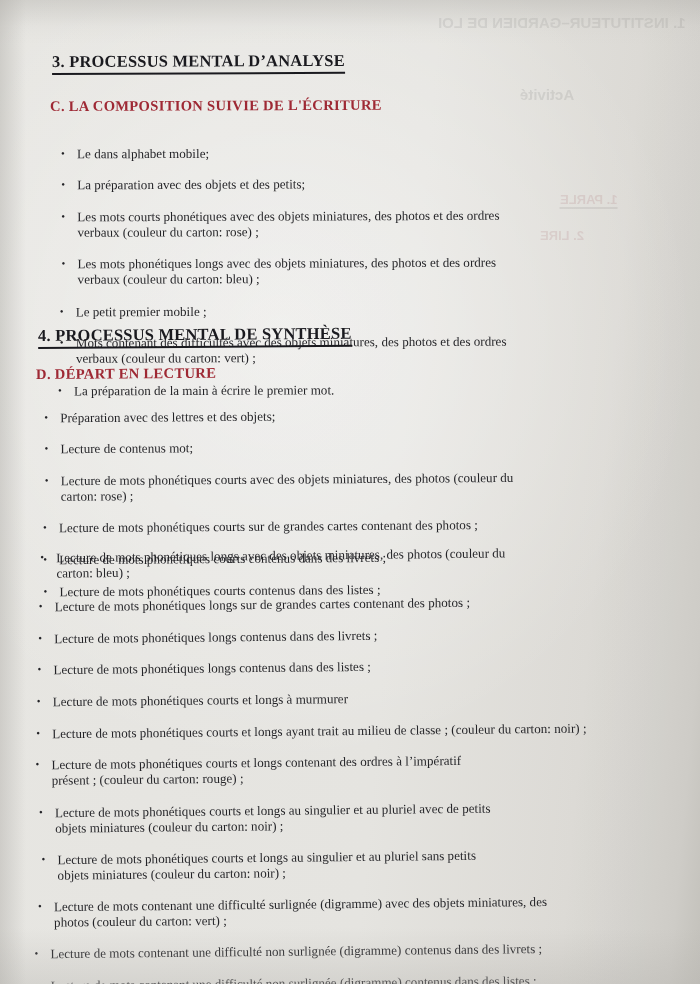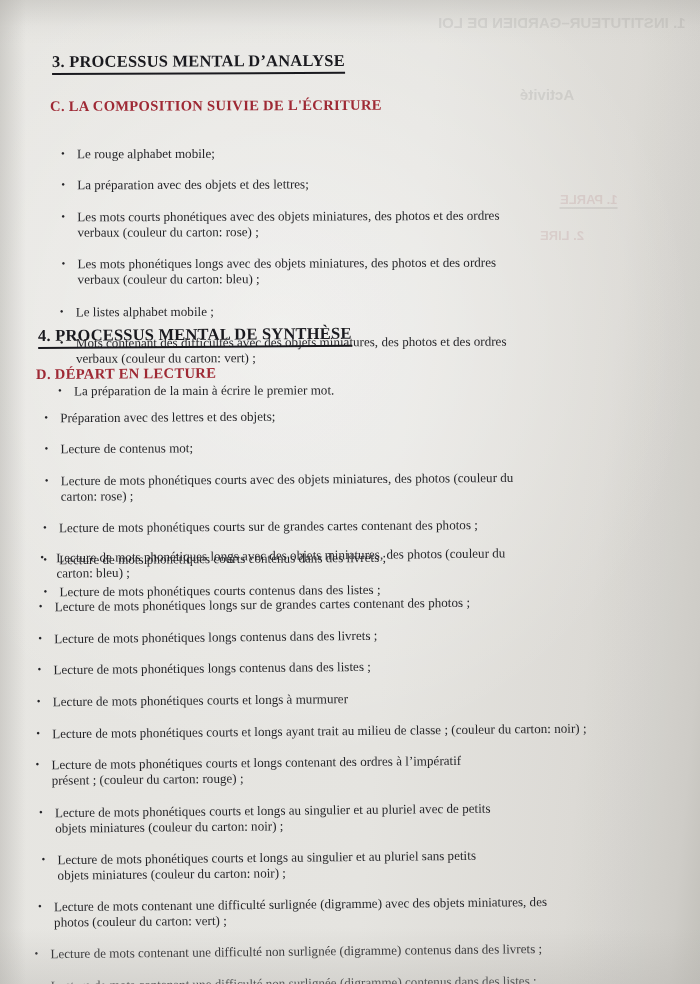--- a/index.html
+++ b/index.html
@@ -134,35 +134,35 @@
   <div class="bleed red" style="left:540px; top:228px; font-size:13px; font-weight:bold;">2. LIRE</div>
 
   <div class="content">
 
     <div class="h-num skew-a" style="left:52px; top:36px;">3. PROCESSUS MENTAL D’ANALYSE</div>
 
     <div class="h-sub skew-a" style="left:50px; top:82px;">C. LA COMPOSITION SUIVIE DE L'ÉCRITURE</div>
 
     <div class="list skew-a" style="left:44px; top:114px; width:520px;">
       <div class="li" style="margin-left:17px;">
-        <span class="dot">•</span><span class="txt">Le rouge alphabet mobile;</span>
-      </div>
-      <div class="li" style="margin-left:17px;">
-        <span class="dot">•</span><span class="txt">La préparation avec des objets et des lettres;</span>
+        <span class="dot">•</span><span class="txt">Le dans alphabet mobile;</span>
+      </div>
+      <div class="li" style="margin-left:17px;">
+        <span class="dot">•</span><span class="txt">La préparation avec des objets et des petits;</span>
       </div>
       <div class="li" style="margin-left:17px;">
         <span class="dot">•</span><span class="txt">Les mots courts phonétiques avec des objets miniatures, des photos et des ordres
 verbaux (couleur du carton: rose) ;</span>
       </div>
       <div class="li" style="margin-left:17px;">
         <span class="dot">•</span><span class="txt">Les mots phonétiques longs avec des objets miniatures, des photos et des ordres
 verbaux (couleur du carton: bleu) ;</span>
       </div>
       <div class="li" style="margin-left:15px;">
-        <span class="dot">•</span><span class="txt">Le listes alphabet mobile ;</span>
+        <span class="dot">•</span><span class="txt">Le petit premier mobile ;</span>
       </div>
       <div class="li" style="margin-left:15px;">
         <span class="dot">•</span><span class="txt">Mots contenant des difficultés avec des objets miniatures, des photos et des ordres
 verbaux (couleur du carton: vert) ;</span>
       </div>
       <div class="li" style="margin-left:13px;">
         <span class="dot">•</span><span class="txt">La préparation de la main à  écrire le premier mot.</span>
       </div>
     </div>
 

